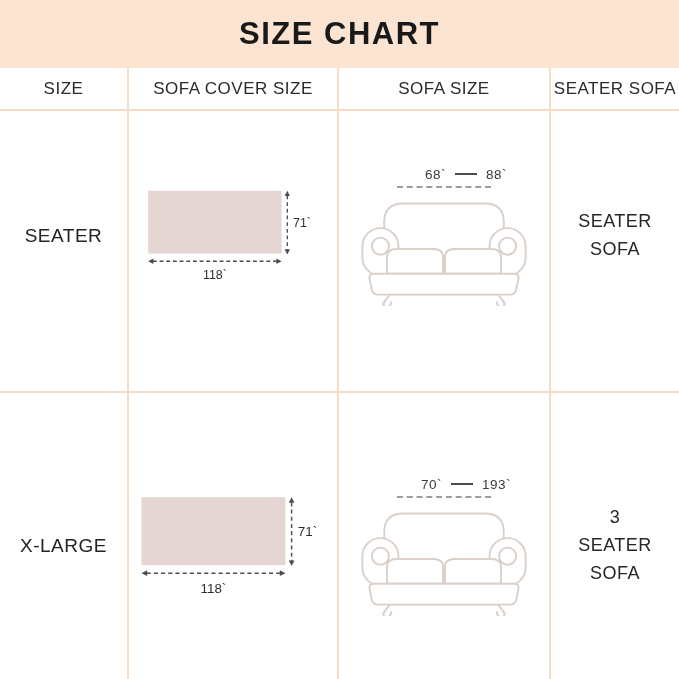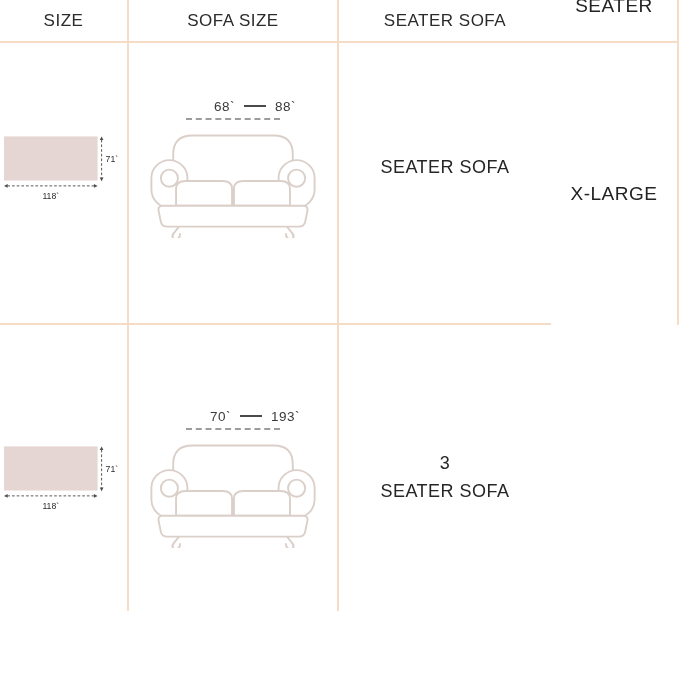--- a/index.html
+++ b/index.html
@@ -42,24 +42,28 @@
   .dim-dash{width:22px;height:2px;background:#4a4a4a;}
   .sofa-dim-rule{width:94px;height:0;border-top:2px dashed #9c9c9c;margin:4px 0 6px 0;}
   .sofa-stroke{stroke:var(--sofa-line);stroke-width:2;fill:#ffffff;}
   .sofa-stroke-open{stroke:var(--sofa-line);stroke-width:2;fill:none;}
 </style>
 </head>
 <body>
 
 <div class="canvas">
 
+  <div class="band">
+    <div class="title">SIZE CHART</div>
+  </div>
 
   <div class="table">
 
     <div class="cell cb-r cb-b head">SIZE</div>
+    <div class="cell cb-r cb-b head">SOFA COVER SIZE</div>
     <div class="cell cb-r cb-b head">SOFA SIZE</div>
     <div class="cell cb-b head">SEATER SOFA</div>
 
     <div class="cell cb-r cb-b">
       <div class="size-label up1">SEATER</div>
     </div>
 
     <div class="cell cb-r cb-b">
       <svg class="up1" width="182" height="101" viewBox="0 0 190 106">
         <rect class="swatch-fill" x="6" y="5" width="140" height="66"></rect>

